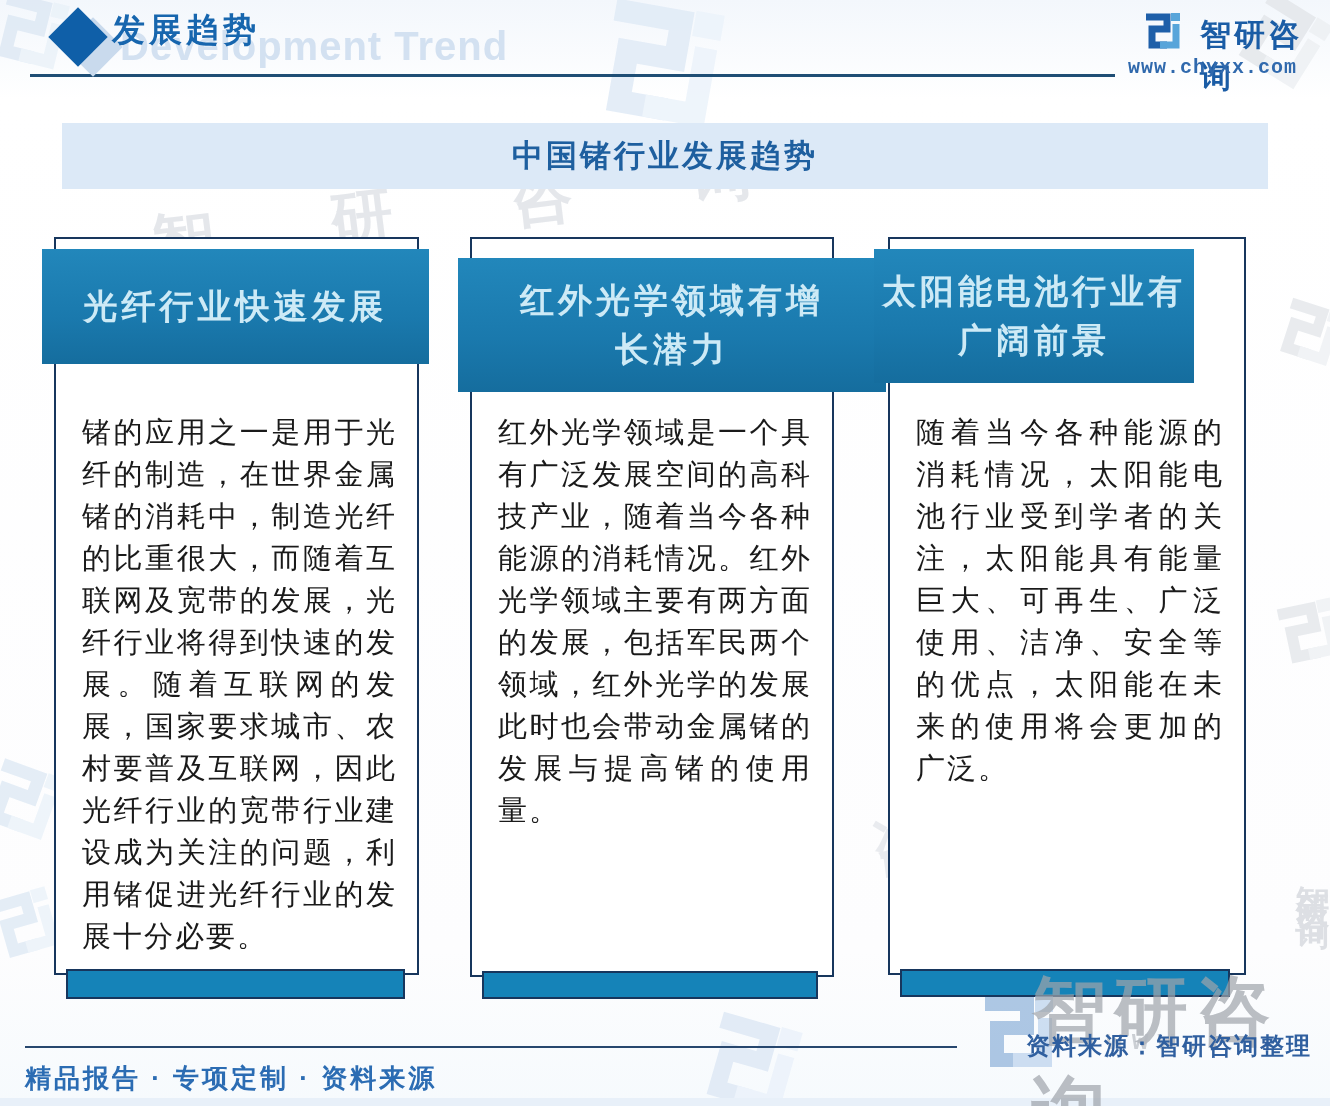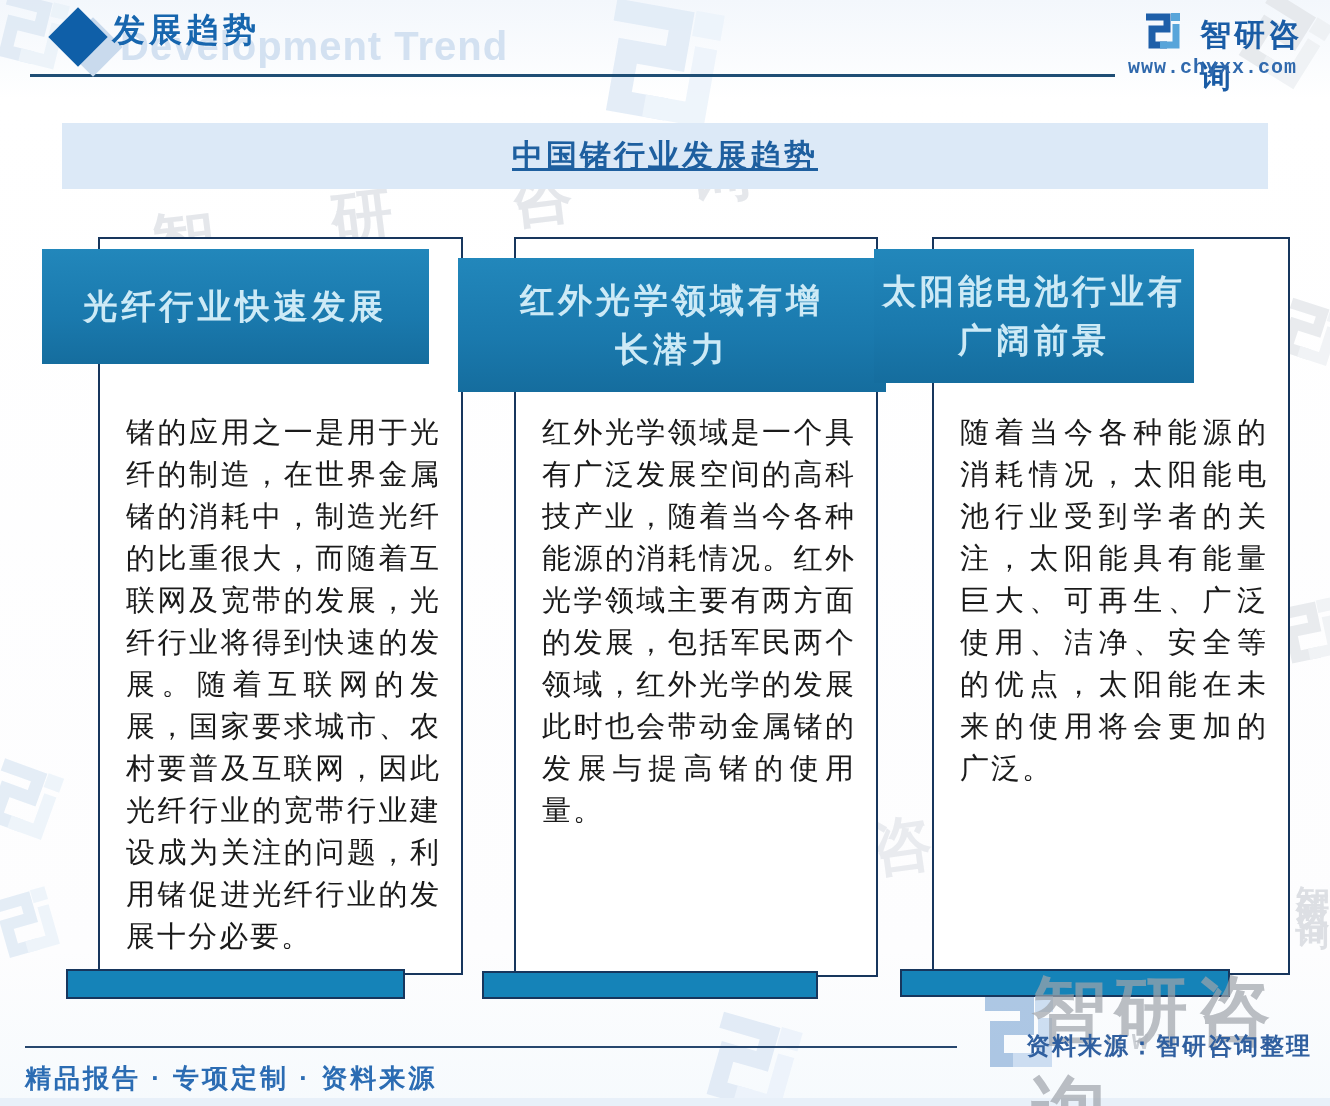--- a/index.html
+++ b/index.html
@@ -27,23 +27,23 @@
     color:#d3e1f1;letter-spacing:1px;z-index:2;white-space:nowrap;}
   .header-underline{position:absolute;left:30px;top:74px;width:1085px;height:3px;background:#1f4e75;}
   .brand{position:absolute;left:1200px;top:14px;font-size:31px;font-weight:700;color:#1a5ca5;
     letter-spacing:3px;z-index:3;}
   .brand-url{position:absolute;left:1128px;top:56px;font-size:20px;font-weight:700;color:#3069ad;
     font-family:"Liberation Mono","DejaVu Sans Mono",monospace;letter-spacing:1px;z-index:3;}
   .brand-logo{position:absolute;left:1133px;top:6px;width:56px;height:50px;z-index:3;}
   
   .banner{position:absolute;left:62px;top:123px;width:1206px;height:66px;background:#dce9f7;z-index:2;}
   .banner-title{width:100%;text-align:center;line-height:66px;font-size:31px;font-weight:700;
-    color:#1e5f9f;letter-spacing:3px;text-decoration:underline;}
+    color:#1e5f9f;letter-spacing:3px;}
   
-  .col-outline{position:absolute;background:#ffffff;border:2px solid #17365d;z-index:2;margin-left:44px;}
+  .col-outline{position:absolute;background:#ffffff;border:2px solid #17365d;z-index:2;}
   .col-header{position:absolute;background:linear-gradient(180deg,#2287bb 0%,#1a79ad 60%,#156d9e 100%);
     display:flex;align-items:center;justify-content:center;text-align:center;z-index:4;}
   .col-header span{font-size:34px;font-weight:700;color:#cdeaf6;letter-spacing:4px;
     line-height:1.45;white-space:pre-line;}
   .col-body{position:absolute;left:26px;right:20px;top:172px;font-size:29px;line-height:42px;
     color:#1a1a1a;letter-spacing:2px;text-align:justify;text-align-last:left;}
   .col-bar{position:absolute;background:#1583b8;border:2px solid #17365d;z-index:3;}
   
   .source-divider{position:absolute;left:25px;top:1046px;width:932px;height:2px;background:#27476e;z-index:3;}
   .source-text{position:absolute;right:18px;top:1030px;font-size:24px;font-weight:700;color:#2f5f9f;

